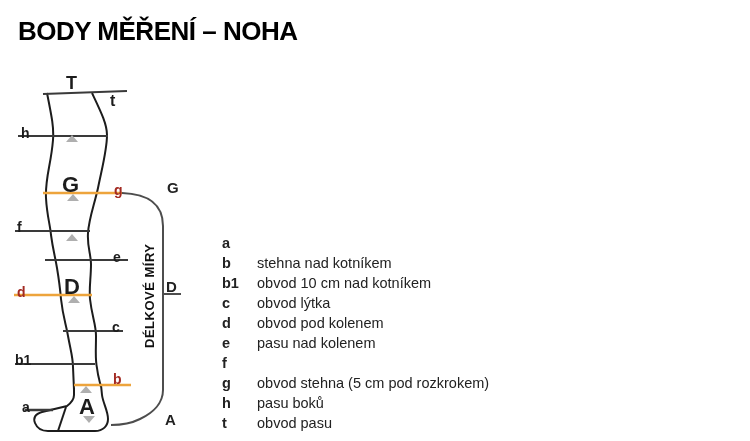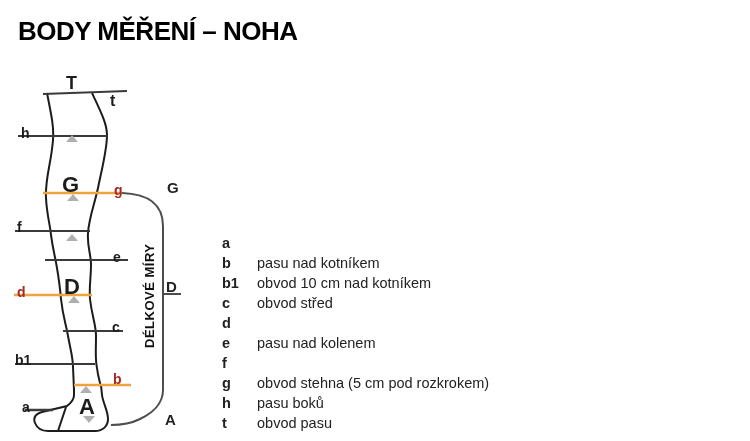--- a/index.html
+++ b/index.html
@@ -86,32 +86,33 @@
   <span class="lbl brk" style="left:166px;top:279px;">D</span>
   <span class="lbl brk" style="left:165px;top:412px;">A</span>
   <div class="vert">DÉLKOVÉ MÍRY</div>
 
   <div id="legend">
     <div class="lrow">
       <span class="lkey">a</span>
     </div>
     <div class="lrow">
       <span class="lkey">b</span>
-      <span class="ltxt">pasu nad kotníkem</span>
+      <span class="ltxt">stehna nad kotníkem</span>
     </div>
     <div class="lrow">
       <span class="lkey">b1</span>
       <span class="ltxt">obvod 10 cm nad kotníkem</span>
     </div>
     <div class="lrow">
       <span class="lkey">c</span>
-      <span class="ltxt">obvod střed</span>
+      <span class="ltxt">obvod lýtka</span>
     </div>
     <div class="lrow">
       <span class="lkey">d</span>
+      <span class="ltxt">obvod pod kolenem</span>
     </div>
     <div class="lrow">
       <span class="lkey">e</span>
       <span class="ltxt">pasu nad kolenem</span>
     </div>
     <div class="lrow">
       <span class="lkey">f</span>
     </div>
     <div class="lrow">
       <span class="lkey">g</span>

